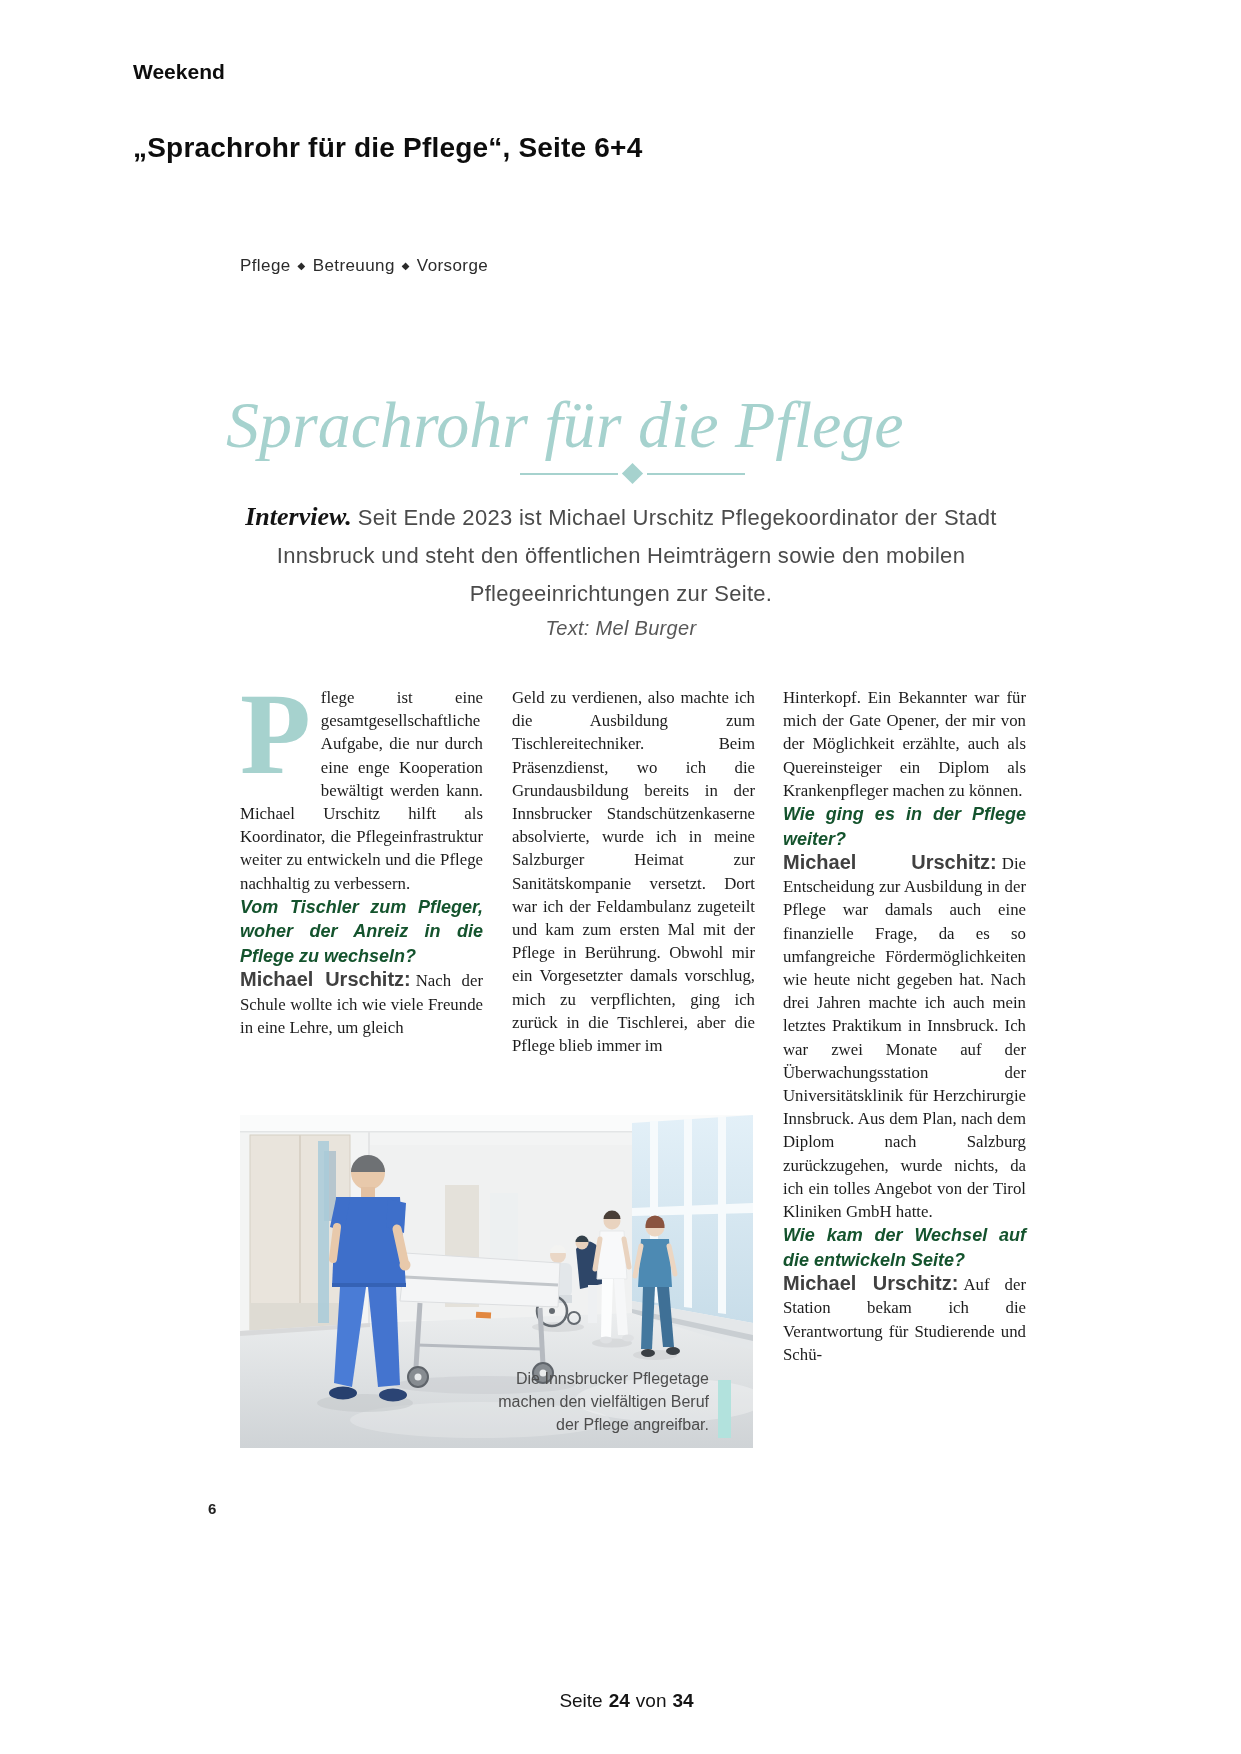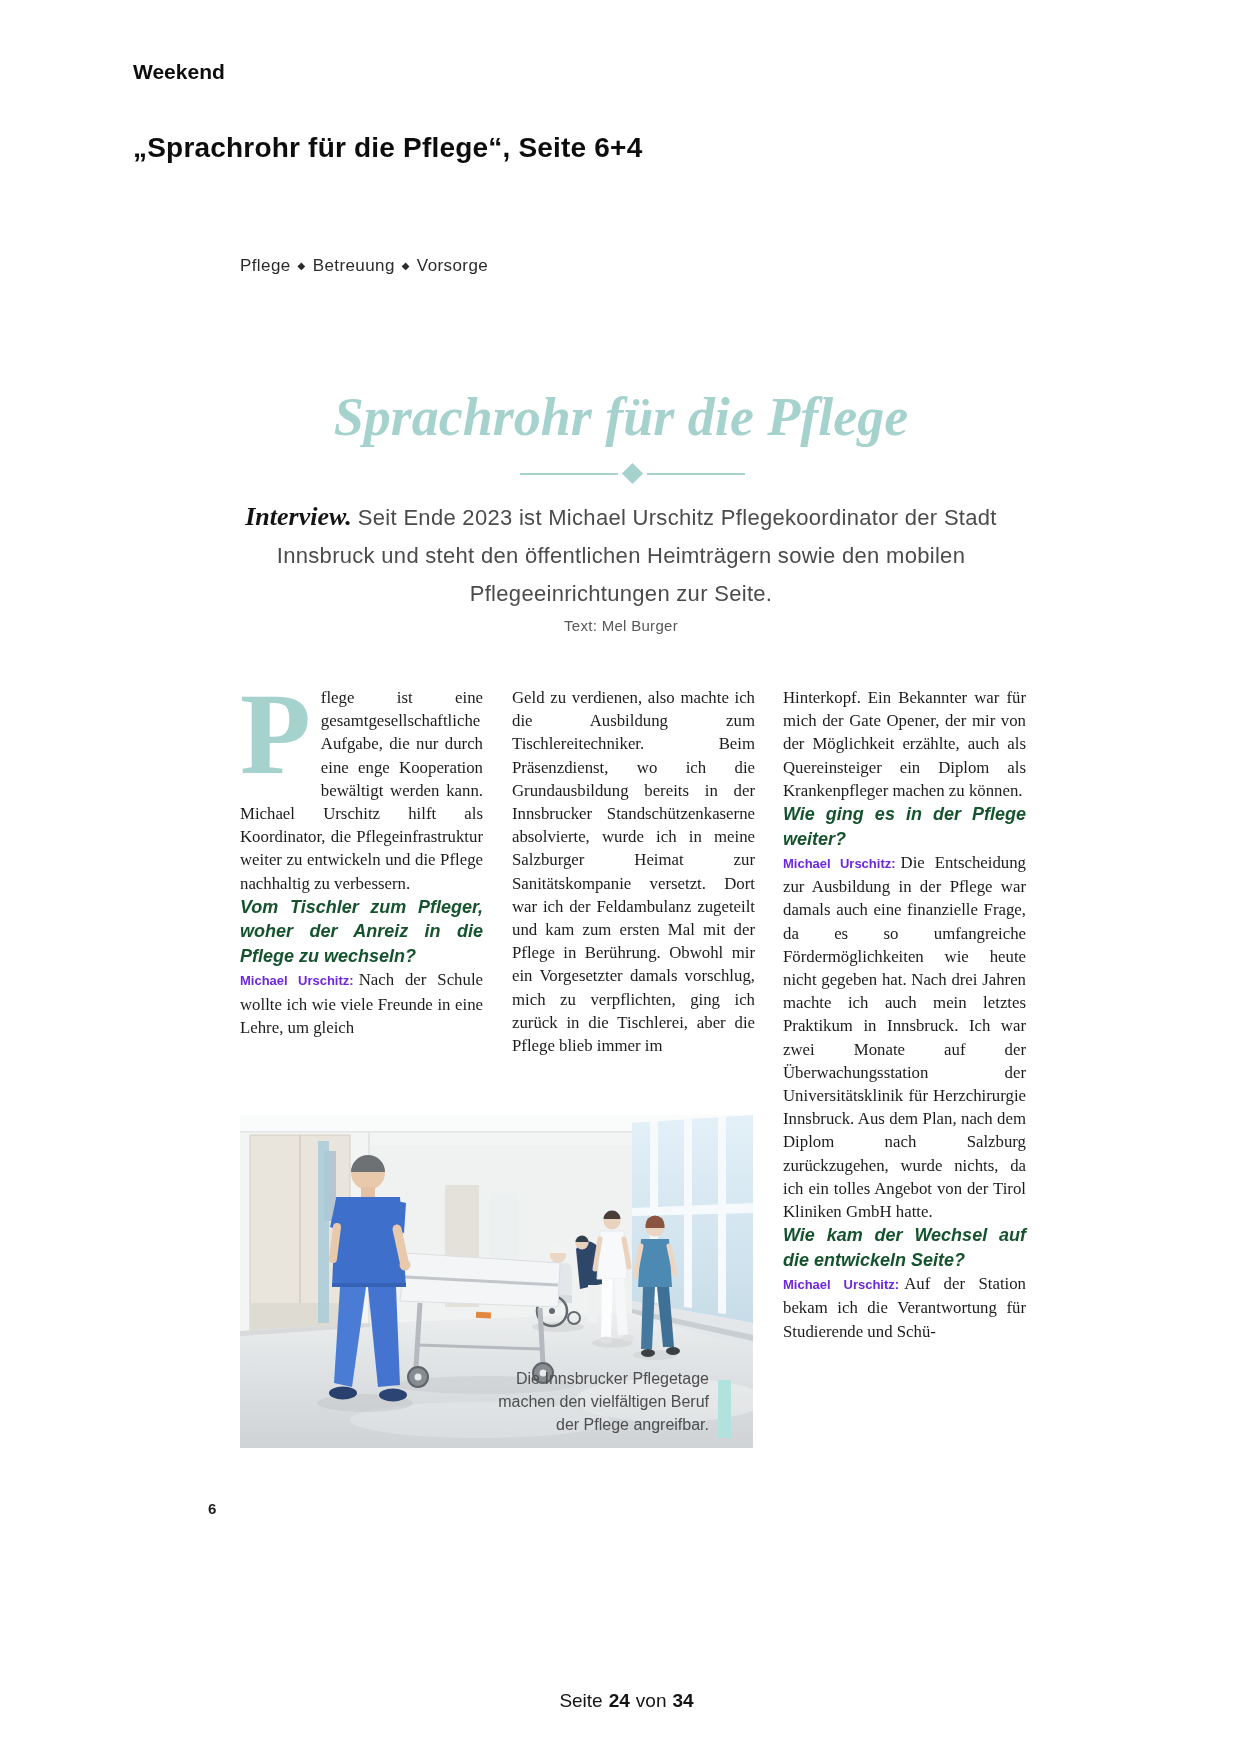--- a/index.html
+++ b/index.html
@@ -5,46 +5,46 @@
   html,body{margin:0;padding:0;background:#ffffff;}
   .page{position:relative;width:1241px;height:1754px;background:#ffffff;overflow:hidden;
         font-family:"Liberation Sans",sans-serif;color:#1c1c1c;padding-left:12px;}
 
   .section-label{position:absolute;left:133px;top:60px;font-size:21px;font-weight:700;color:#0d0d0d;}
   .toc-headline{position:absolute;left:133px;top:132px;font-size:28px;font-weight:700;color:#0d0d0d;letter-spacing:.2px;}
 
   .kicker{position:absolute;left:240px;top:256px;font-size:17px;color:#2b2b2b;letter-spacing:.4px;}
   .kicker .sep{font-size:10px;margin:0 7px;position:relative;top:-2px;color:#2b2b2b;}
 
-  .article-title{position:absolute;left:226px;top:346px;width:790px;text-align:center;
-        font-family:"Liberation Serif",serif;font-style:italic;font-weight:700;
-        font-size:54px;line-height:70px;color:#a6d2ce;white-space:nowrap;}
+  .article-title{position:absolute;left:226px;top:346px;width:790px;
+        font-family:"Liberation Serif",serif;font-style:italic;font-weight:400;
+        font-size:66px;line-height:70px;color:#a6d2ce;white-space:nowrap;}
 
   .divider{position:absolute;left:240px;top:466px;width:785px;display:flex;align-items:center;justify-content:center;}
   .divider .line{width:98px;height:2px;background:#a6d2ce;}
   .divider .diamond{width:15px;height:15px;background:#a6d2ce;transform:rotate(45deg);margin:0 7px;}
 
   .intro{position:absolute;left:226px;top:498px;width:790px;text-align:center;
         font-size:22px;line-height:38px;color:#4b4b4b;letter-spacing:.3px;}
   .intro-label{font-family:"Liberation Serif",serif;font-style:italic;font-weight:700;
         font-size:26px;color:#141414;letter-spacing:0;margin-right:6px;}
 
   .credit{position:absolute;left:226px;top:617px;width:790px;text-align:center;
-        font-size:15px;color:#585858;letter-spacing:.3px;}
+        font-size:20px;color:#585858;letter-spacing:.3px;font-style:italic;}
 
   .col{position:absolute;top:686px;width:243px;font-family:"Liberation Serif",serif;
         font-size:16.8px;line-height:23.2px;color:#1c1c1c;text-align:justify;}
   .col-1{left:240px;} .col-2{left:512px;} .col-3{left:783px;}
   .col p{margin:0;}
   .dropcap{float:left;font-family:"Liberation Serif",serif;font-weight:700;
         font-size:116px;line-height:90px;color:#a6d2ce;margin:3px 10px 0 0;}
   .subhead{font-family:"Liberation Sans",sans-serif;font-weight:700;font-style:italic;
         font-size:18px;line-height:24.5px;color:#14532d;margin-top:15px;margin-bottom:2px;text-align:justify;}
   .qa-speaker{font-family:"Liberation Sans",sans-serif;font-weight:700;font-style:normal;
-        font-size:13px;color:#6d28d9;margin-right:5px;}
+        font-size:20px;color:#404040;margin-right:5px;}
 
   .photo{position:absolute;left:240px;top:1115px;width:513px;height:333px;background:#fdba74;overflow:hidden;}
   .photo svg{display:block;width:513px;height:333px;}
   .caption{position:absolute;right:44px;bottom:12px;text-align:right;
         font-size:16px;line-height:23px;color:#4d4d4d;}
   .caption-bar{position:absolute;right:22px;bottom:10px;width:13px;height:58px;background:#b2e2dd;}
 
   .folio{position:absolute;left:208px;top:1500px;font-size:15px;font-weight:700;color:#222;}
 
   .viewer-footer{position:absolute;left:0;top:1690px;width:100%;text-align:center;

